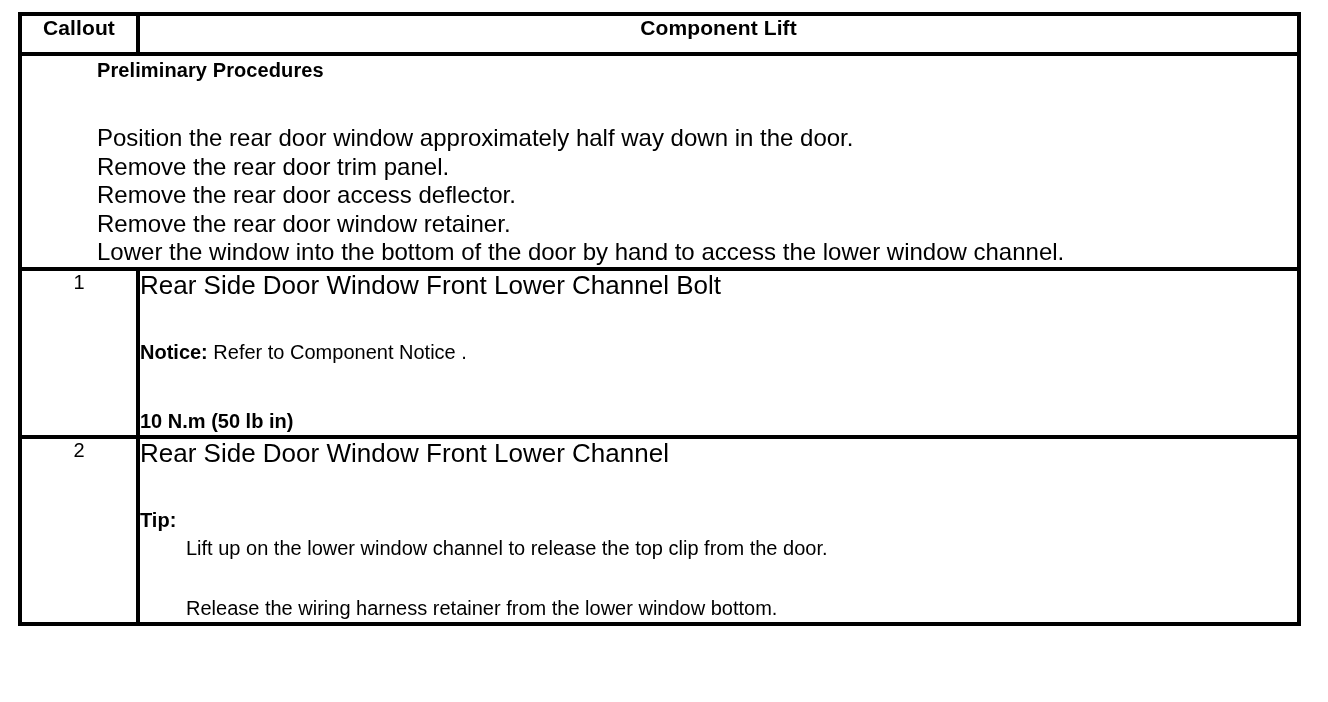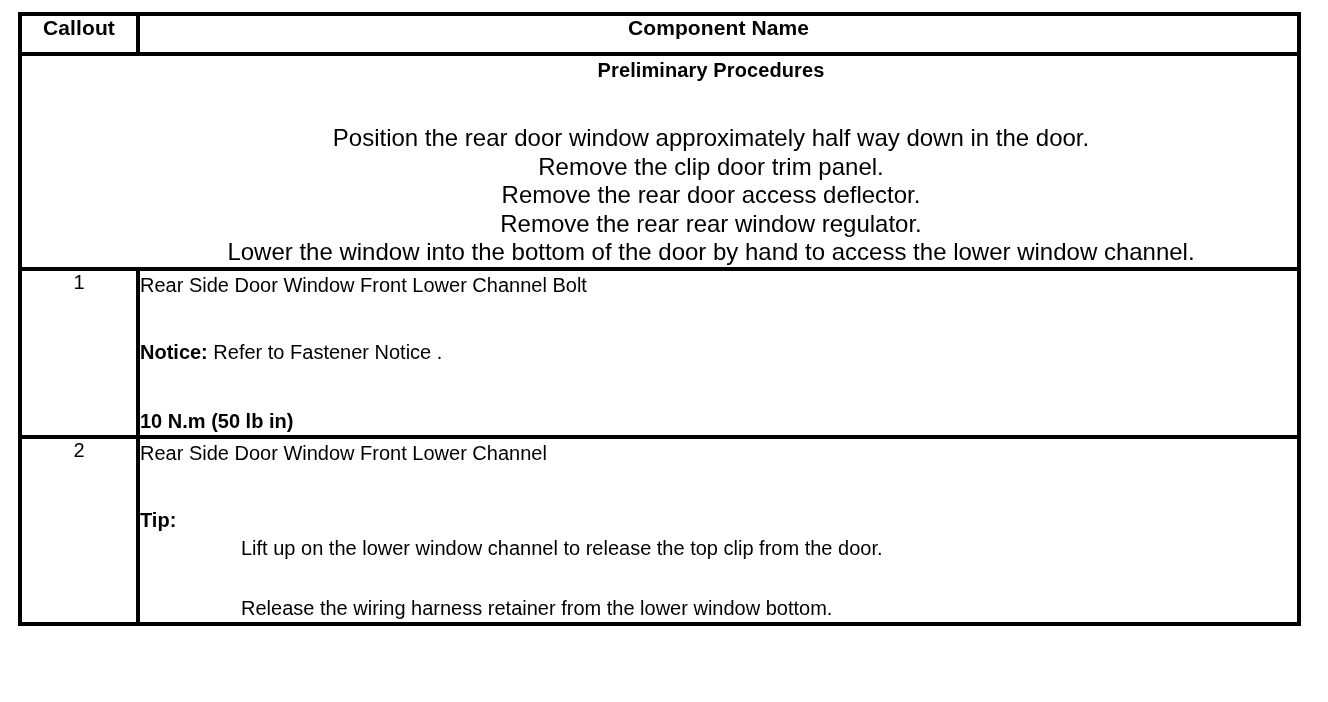--- a/index.html
+++ b/index.html
@@ -52,22 +52,21 @@
     font-size: 21px;
     font-weight: bold;
     letter-spacing: 0.1px;
   }
 
   
   .prelim-cell {
     padding: 10px 0 12px 0;
   }
   .prelim-inner {
-    padding-left: 103px;
-    text-align: center;
+    padding-left: 75px;
   }
   .prelim-title {
     font-size: 20px;
     font-weight: bold;
     line-height: 28px;
     letter-spacing: 0.1px;
   }
   .prelim-gap {
     height: 40px;
   }
@@ -80,81 +79,81 @@
   
   .callout-cell {
     text-align: center;
     vertical-align: middle;
     font-size: 20px;
   }
   .name-cell {
     padding: 8px 0 10px 8px;
   }
   .comp-title {
-    font-size: 20px;
+    font-size: 26px;
     line-height: 28px;
     white-space: nowrap;
   }
   .spacer-md { height: 39px; }
   .spacer-lg { height: 41px; }
   .spacer-sm { height: 32px; }
 
   .notice-line,
   .torque-line,
   .tip-label {
     font-size: 20px;
     line-height: 28px;
     white-space: nowrap;
   }
   .b { font-weight: bold; }
 
   .tip-sub {
     font-size: 20px;
     line-height: 28px;
-    padding-left: 101px;
+    padding-left: 46px;
     white-space: nowrap;
   }
 </style>
 </head>
 <body>
 
 <div class="sheet">
 
   <table class="proc-table">
     <colgroup>
       <col class="c-callout">
       <col class="c-name">
     </colgroup>
     <tbody>
 
       <tr>
         <th class="hdr-callout">Callout</th>
-        <th class="hdr-name">Component Name</th>
+        <th class="hdr-name">Component Lift</th>
       </tr>
 
       <tr>
         <td class="prelim-cell" colspan="2">
           <div class="prelim-inner">
             <div class="prelim-title">Preliminary Procedures</div>
             <div class="prelim-gap"></div>
             <div class="prelim-line">Position the rear door window approximately half way down in the door.</div>
-            <div class="prelim-line">Remove the clip door trim panel.</div>
+            <div class="prelim-line">Remove the rear door trim panel.</div>
             <div class="prelim-line">Remove the rear door access deflector.</div>
-            <div class="prelim-line">Remove the rear rear window regulator.</div>
+            <div class="prelim-line">Remove the rear door window retainer.</div>
             <div class="prelim-line">Lower the window into the bottom of the door by hand to access the lower window channel.</div>
           </div>
         </td>
       </tr>
 
       <tr>
         <td class="callout-cell">1</td>
         <td class="name-cell">
           <div class="comp-title">Rear Side Door Window Front Lower Channel Bolt</div>
           <div class="spacer-md"></div>
-          <div class="notice-line"><span class="b">Notice:</span><span> Refer to Fastener Notice .</span></div>
+          <div class="notice-line"><span class="b">Notice:</span><span> Refer to Component Notice .</span></div>
           <div class="spacer-lg"></div>
           <div class="torque-line b">10 N.m (50 lb in)</div>
         </td>
       </tr>
 
       <tr>
         <td class="callout-cell">2</td>
         <td class="name-cell">
           <div class="comp-title">Rear Side Door Window Front Lower Channel</div>
           <div class="spacer-md"></div>

